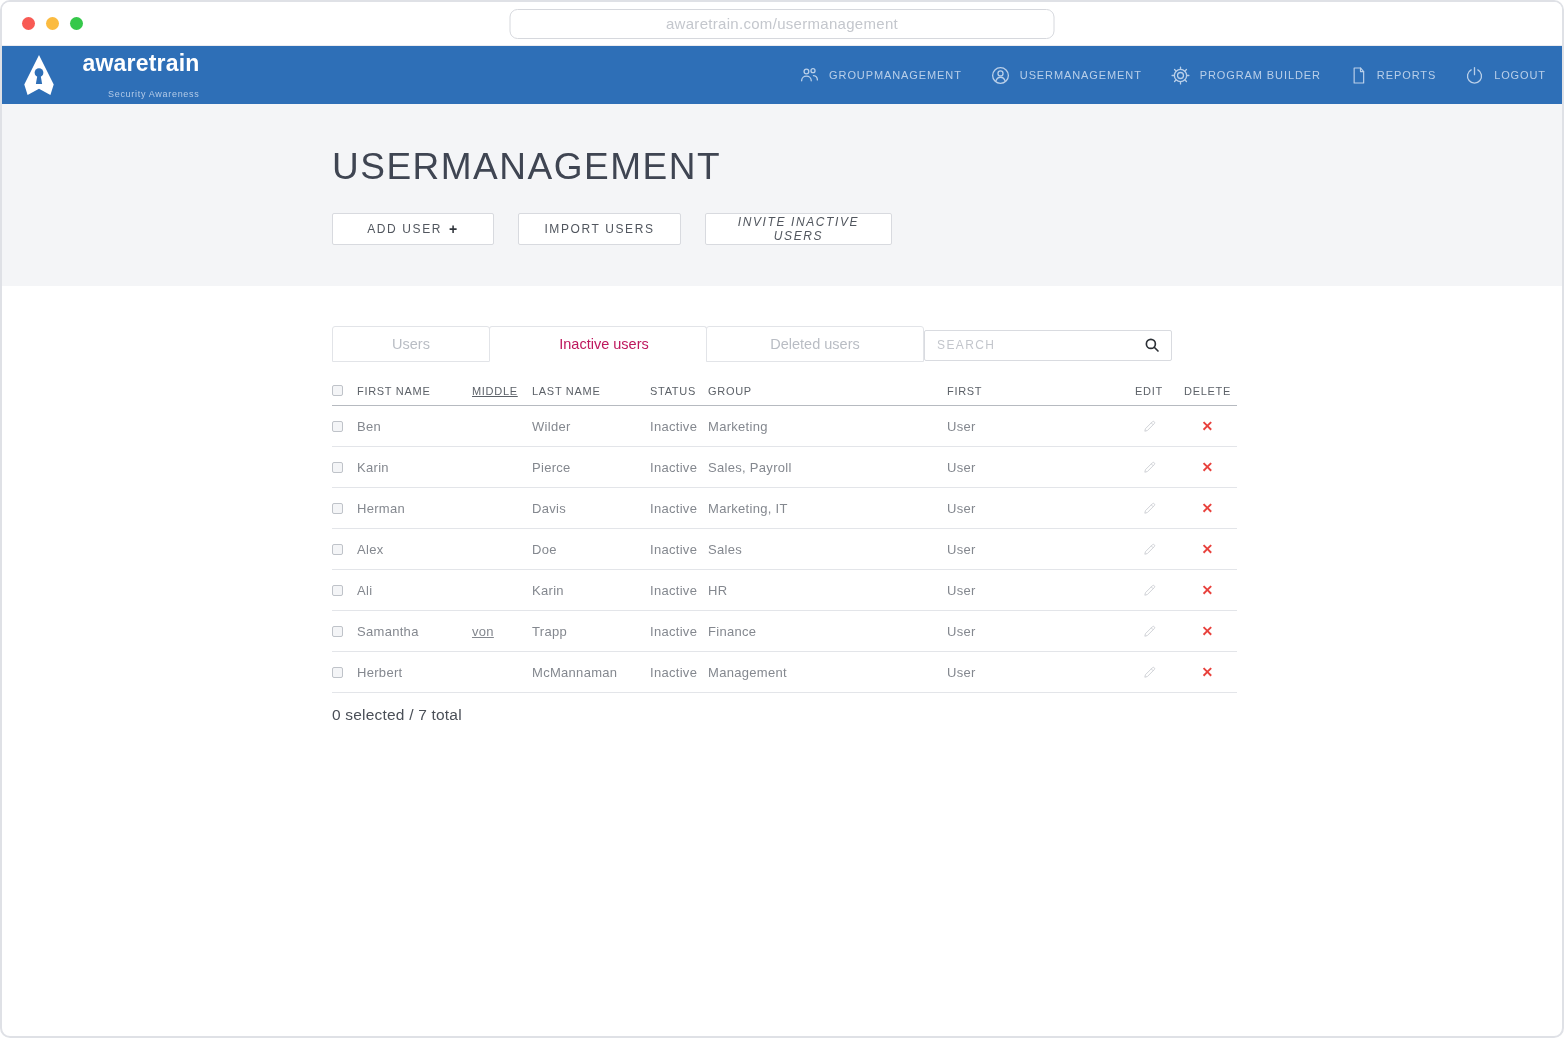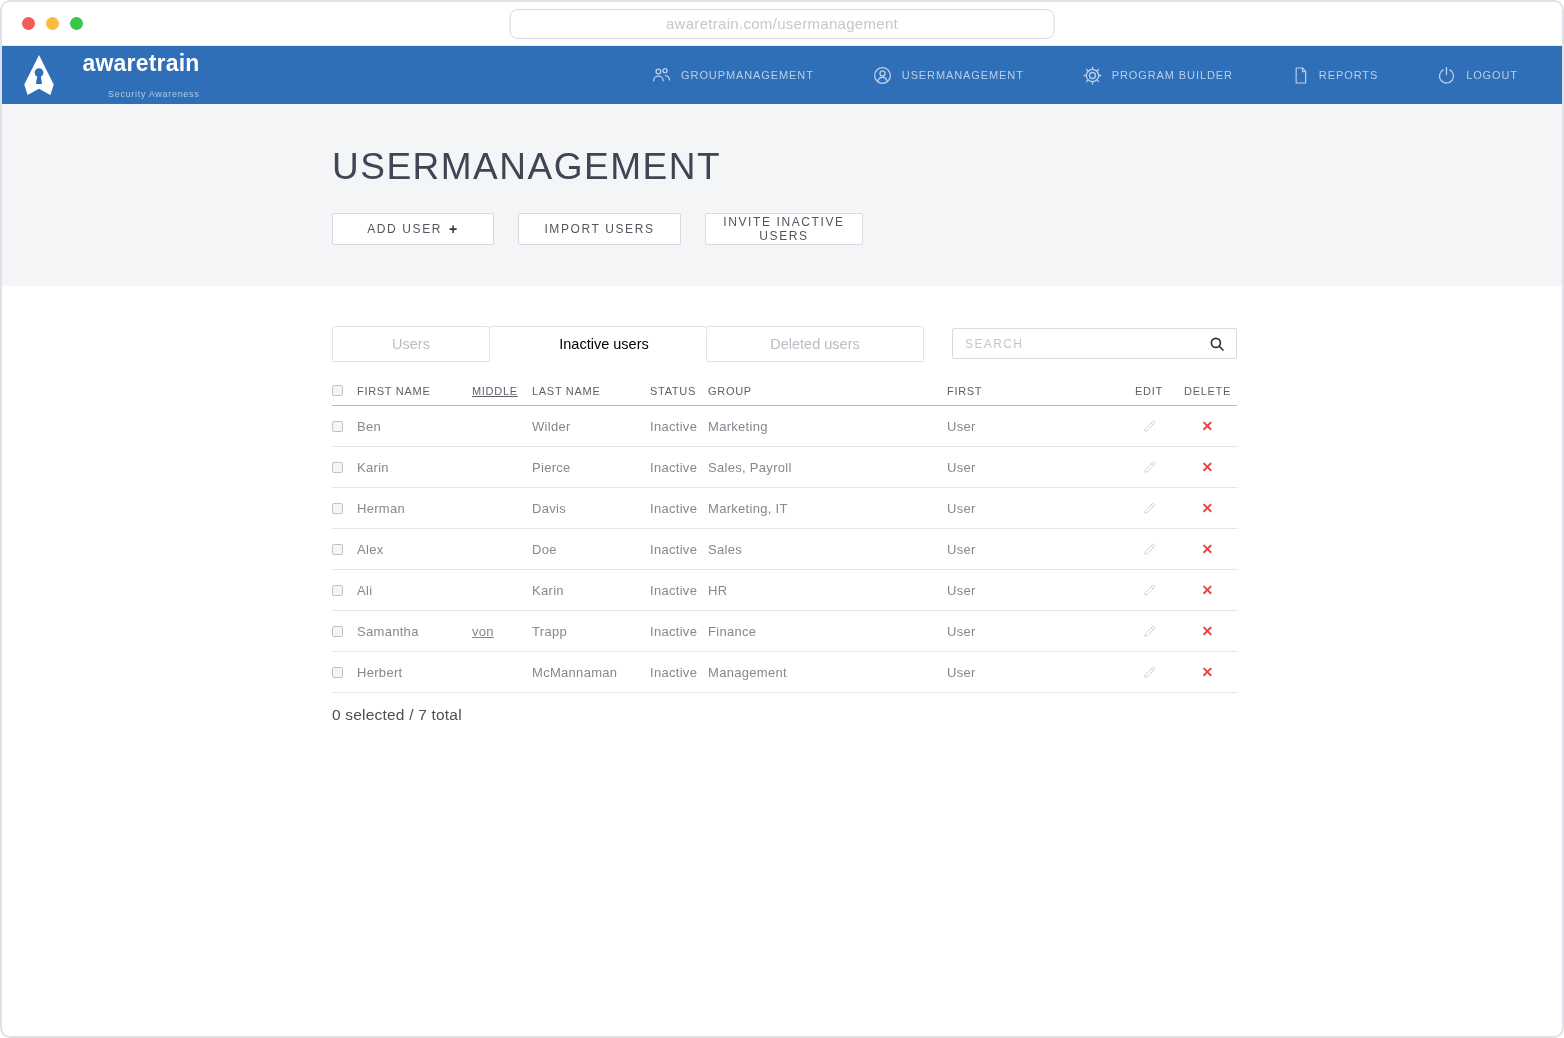--- a/index.html
+++ b/index.html
@@ -31,55 +31,55 @@
     color:#c4c7cd; font-size:15px; letter-spacing:0.3px;
     background:#fff;
   }
 
   
   .nav { height:58px; background:#2e6fb7; display:flex; align-items:center; }
   .brand { display:flex; align-items:center; gap:10px; margin-left:18px; cursor:pointer; }
   .brand-text { display:flex; flex-direction:column; align-items:flex-end; }
   .brand-name { color:#fff; font-weight:bold; font-size:23px; line-height:1; letter-spacing:0.2px; }
   .brand-tagline { color:#b3cbe8; font-size:9px; letter-spacing:0.7px; margin-top:14px;padding-left:40px; }
-  .nav-items { margin-left:auto; display:flex; align-items:flex-start; gap:58px; padding-right:44px; }
+  .nav-items { margin-left:auto; display:flex; align-items:flex-start; gap:28px; padding-right:16px; }
   .nav-item { display:flex; align-items:center; gap:9px; color:#b9cfe9;
               font-size:11px; letter-spacing:0.9px; cursor:pointer; white-space:nowrap; }
   .nav-item svg { stroke:#b9cfe9; fill:none; stroke-width:1.5; stroke-linecap:round; stroke-linejoin:round; }
 
   
   .hero { height:182px; background:#f4f5f7; padding-left:330px; }
   .page-title { margin:0; padding-top:42px; font-size:37px; font-weight:300;
                 color:#3f4552; letter-spacing:1.5px; }
   .hero-actions { display:flex; gap:24px; margin-top:25px; }
   .btn {
     background:#fff; border:1px solid #d8dadf; border-radius:2px;
     height:32px; display:inline-flex; align-items:center; justify-content:center;
     font-size:12px; letter-spacing:1.6px; color:#51565e; cursor:pointer;
     font-family:"Liberation Sans", sans-serif;
   }
   .btn-add    { width:162px; }
   .btn-import { width:163px; }
-  .btn-invite { width:158px; }
+  .btn-invite { width:187px;font-style:italic; }
   .plus { font-weight:bold; font-size:14px; margin-left:7px; color:#2f343b; }
 
   
   .content { padding-left:330px; background:#fff; }
-  .toolbar-row { display:flex; margin-top:40px; width:905px; align-items:flex-start; }
+  .toolbar-row { display:flex; margin-top:40px; width:840px; align-items:center; }
   .tabs { display:flex; }
   .tab {
     height:36px; display:flex; align-items:center; justify-content:center;
     font-size:14.5px; color:#b9bdc4; background:#fff;
     border:1px solid #e2e4e8; border-radius:3px 3px 0 0; cursor:pointer;
   }
   .tab + .tab { margin-left:-1px; }
   .tab.w-users   { width:158px; }
   .tab.w-inact   { width:218px; }
   .tab.w-del     { width:218px; }
-  .tab.active { color:#000000; border-bottom:1px solid #fff;padding-left:12px; }
+  .tab.active { color:#be185d; border-bottom:1px solid #fff;padding-left:12px; }
 
   .search {
     margin-left:auto; width:285px; height:31px; margin-top:2px;
     border:1px solid #d9dbe0; border-radius:2px; background:#fff;
     display:flex; align-items:center; padding:0 10px;
   }
   .search input {
     border:none; outline:none; flex:1; min-width:0;
     font-size:12px; letter-spacing:1.4px; color:#4c5158; background:transparent;
     font-family:"Liberation Sans", sans-serif;

